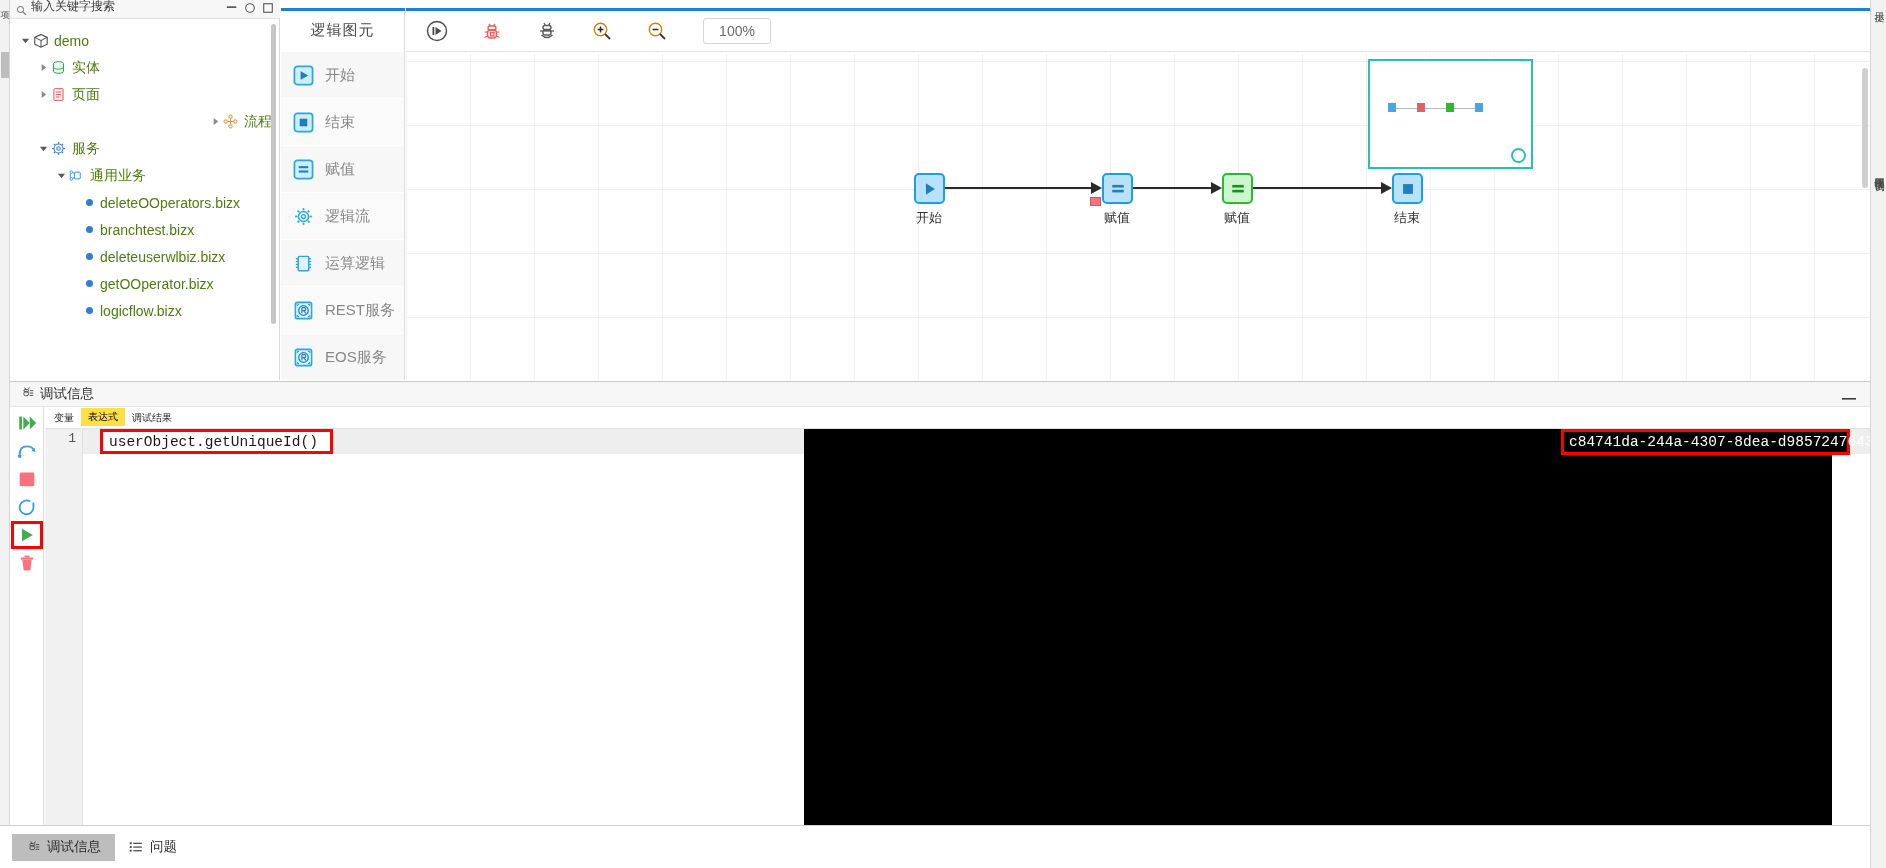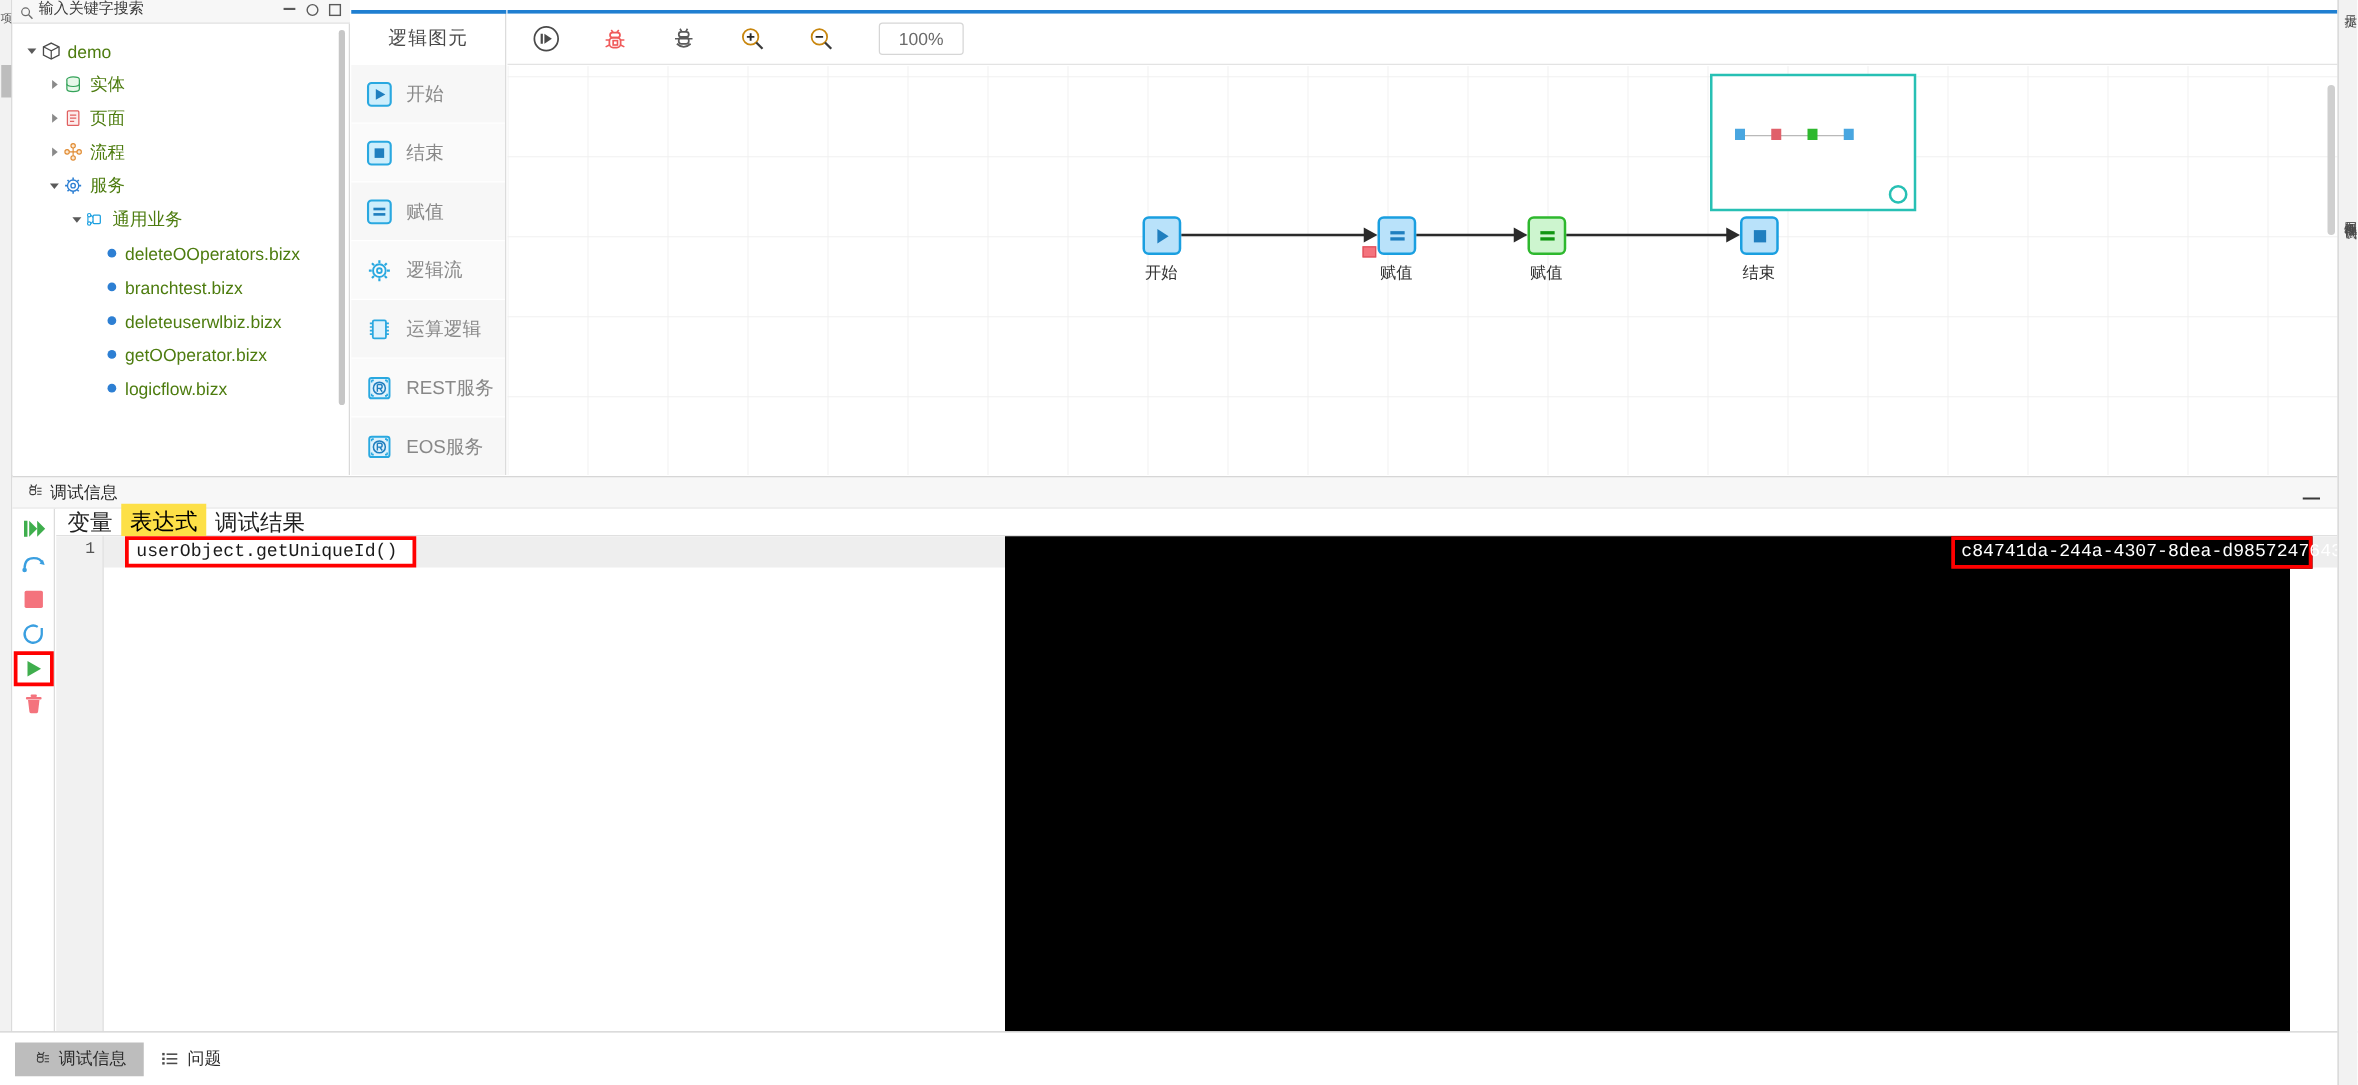--- a/index.html
+++ b/index.html
@@ -190,21 +190,21 @@
     padding-top: 4px; gap: 4px;
   }
   .dbtn { width: 28px; height: 24px; display: flex; align-items: center;
           justify-content: center; cursor: pointer; position: relative; }
   .dbtn.boxed { outline: 3px solid #ff0000; outline-offset: -1px; }
   .debug-tabs {
     position: absolute; left: 35px; top: 25px; width: 1825px; height: 22px;
     display: flex; align-items: center; gap: 0px; padding-left: 2px;
     border-bottom: 1px solid #e0e0e0; background: #ffffff;
   }
-  .dtab { font-size: 18px; color: #1f1f1f; padding: 2px 7px; cursor: pointer; }
+  .dtab { font-size: 10px; color: #1f1f1f; padding: 2px 7px; cursor: pointer; }
   .dtab.active { background: #ffffff; text-decoration: none;
                  border-bottom: 2px solid #ffffff; }
   .expr-area {
     position: absolute; left: 35px; top: 47px; width: 1825px; height: 397px;
     background: #ffffff;
   }
   .gutter {
     position: absolute; left: 0; top: 0; width: 38px; height: 397px;
     background: #f1f1f1; border-right: 1px solid #e0e0e0;
   }
@@ -337,21 +337,21 @@
           <span class="ticon" style="display: flex; align-items: center; justify-content: center;">
             <svg viewBox="0 0 18 18" width="15" height="15">
               <rect x="3.5" y="2" width="11" height="14" rx="1" fill="#fdecec" stroke="#e06060" stroke-width="1.2"></rect>
               <line x1="6" y1="6" x2="12" y2="6" stroke="#e06060" stroke-width="1.2"></line>
               <line x1="6" y1="9" x2="12" y2="9" stroke="#e06060" stroke-width="1.2"></line>
               <line x1="6" y1="12" x2="10" y2="12" stroke="#e06060" stroke-width="1.2"></line>
             </svg>
           </span>
           <span class="tlabel">页面</span>
         </div>
-        <div class="trow" style="padding-left: 26px;">
+        <div class="trow" style="padding-left: 26px; justify-content: flex-end;">
           <span class="twist">
             <svg viewBox="0 0 10 10" width="9" height="9">
               <path d="M3 1 L8 5 L3 9 Z" fill="#8a8a8a"></path>
             </svg>
           </span>
           <span class="ticon" style="display: flex; align-items: center; justify-content: center;">
             <svg viewBox="0 0 18 18" width="15" height="15">
               <circle cx="9" cy="3.2" r="2.1" fill="#fde8d0" stroke="#e08a30" stroke-width="1.1"></circle>
               <circle cx="3.2" cy="9" r="2.1" fill="#fde8d0" stroke="#e08a30" stroke-width="1.1"></circle>
               <circle cx="14.8" cy="9" r="2.1" fill="#fde8d0" stroke="#e08a30" stroke-width="1.1"></circle>

